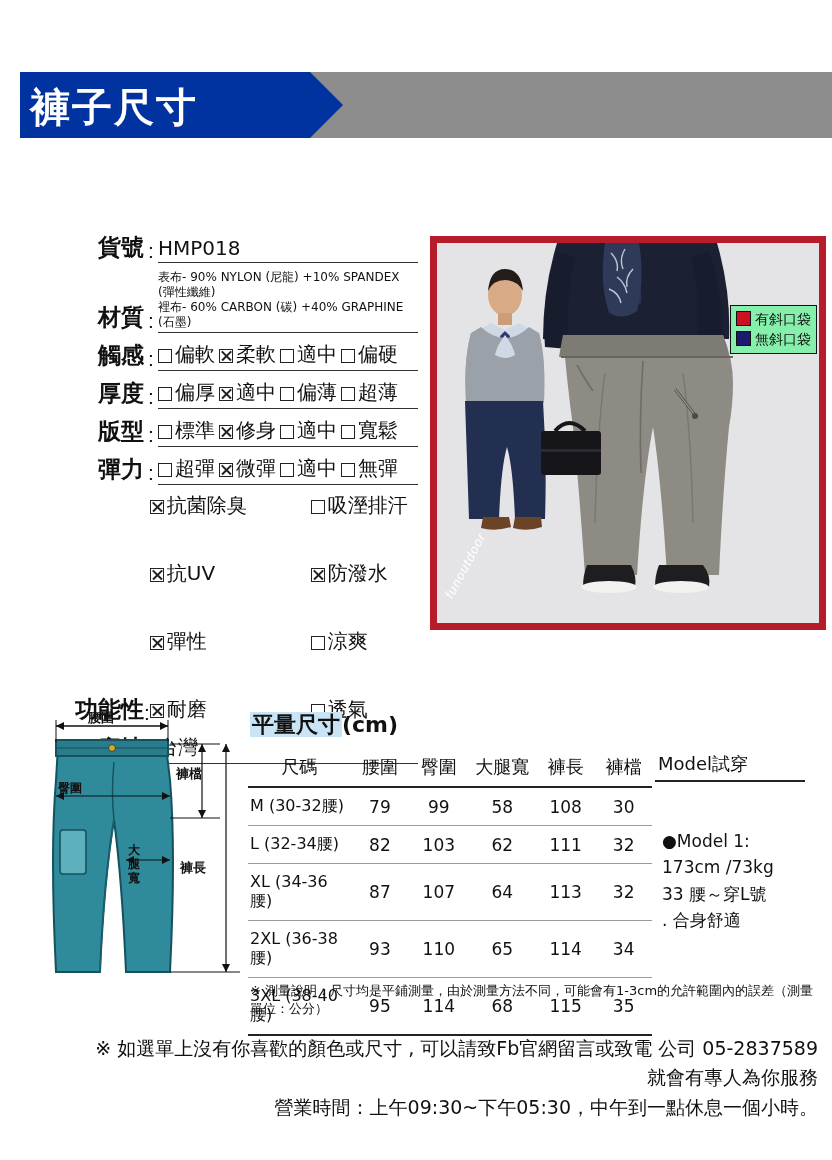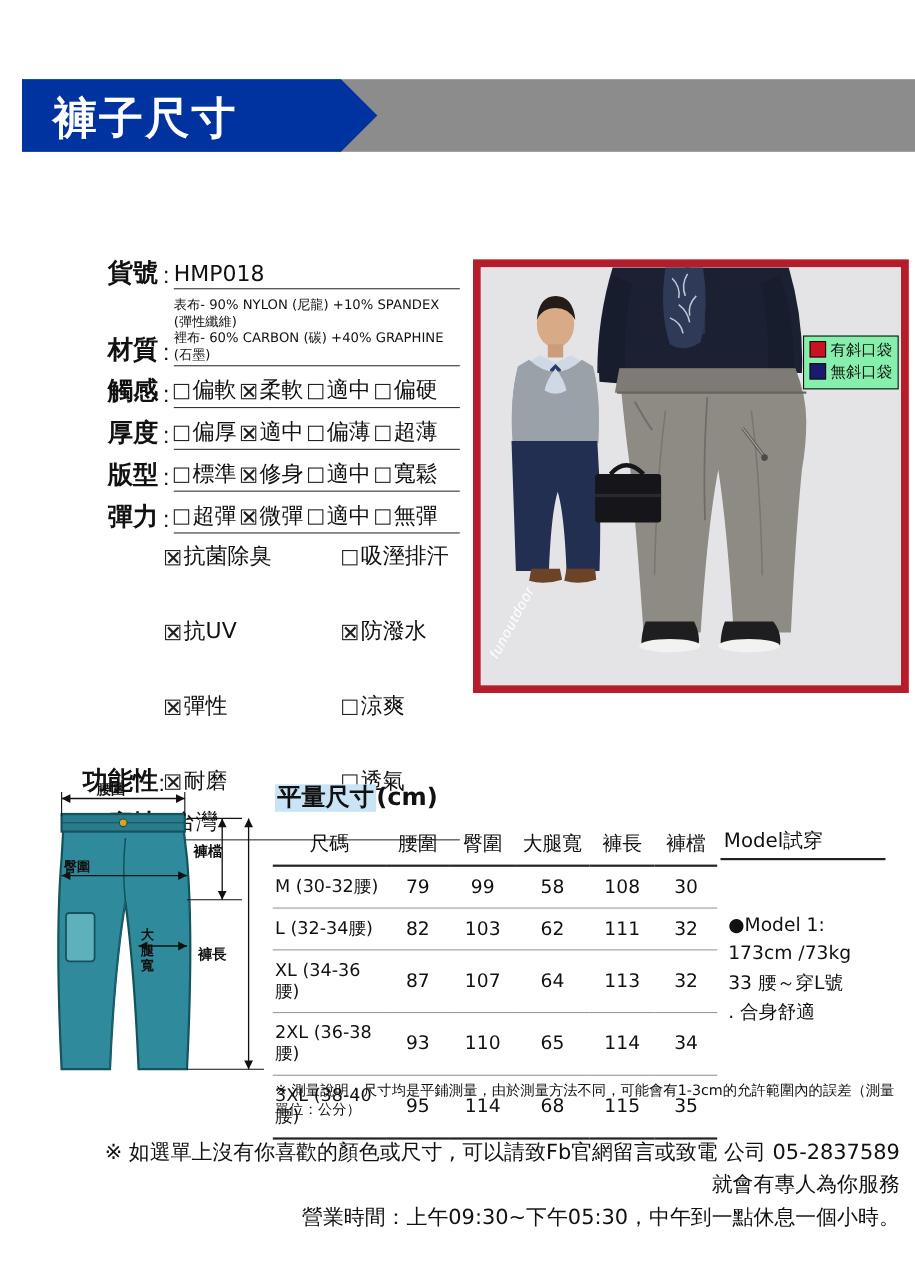--- a/index.html
+++ b/index.html
@@ -26,21 +26,21 @@
     position:absolute;left:0;top:0;height:66px;width:290px;
     background:#0033a0;
   }
   .header .blue:after{
     content:"";position:absolute;right:-33px;top:0;
     border-left:33px solid #0033a0;
     border-top:33px solid transparent;
     border-bottom:33px solid transparent;
   }
   .header .title-cn{
-    position:absolute;left:28px;top:8px;
+    position:absolute;left:10px;top:8px;
     color:#ffffff;font-size:40px;font-weight:bold;letter-spacing:2px;
     font-family:"DejaVu Sans","Liberation Sans",sans-serif;
   }
   .header .title-en{
     position:absolute;left:318px;top:12px;
     color:#ffffff;font-size:34px;letter-spacing:4px;
     font-family:"Liberation Sans",sans-serif;
   }
   
   .spec{

